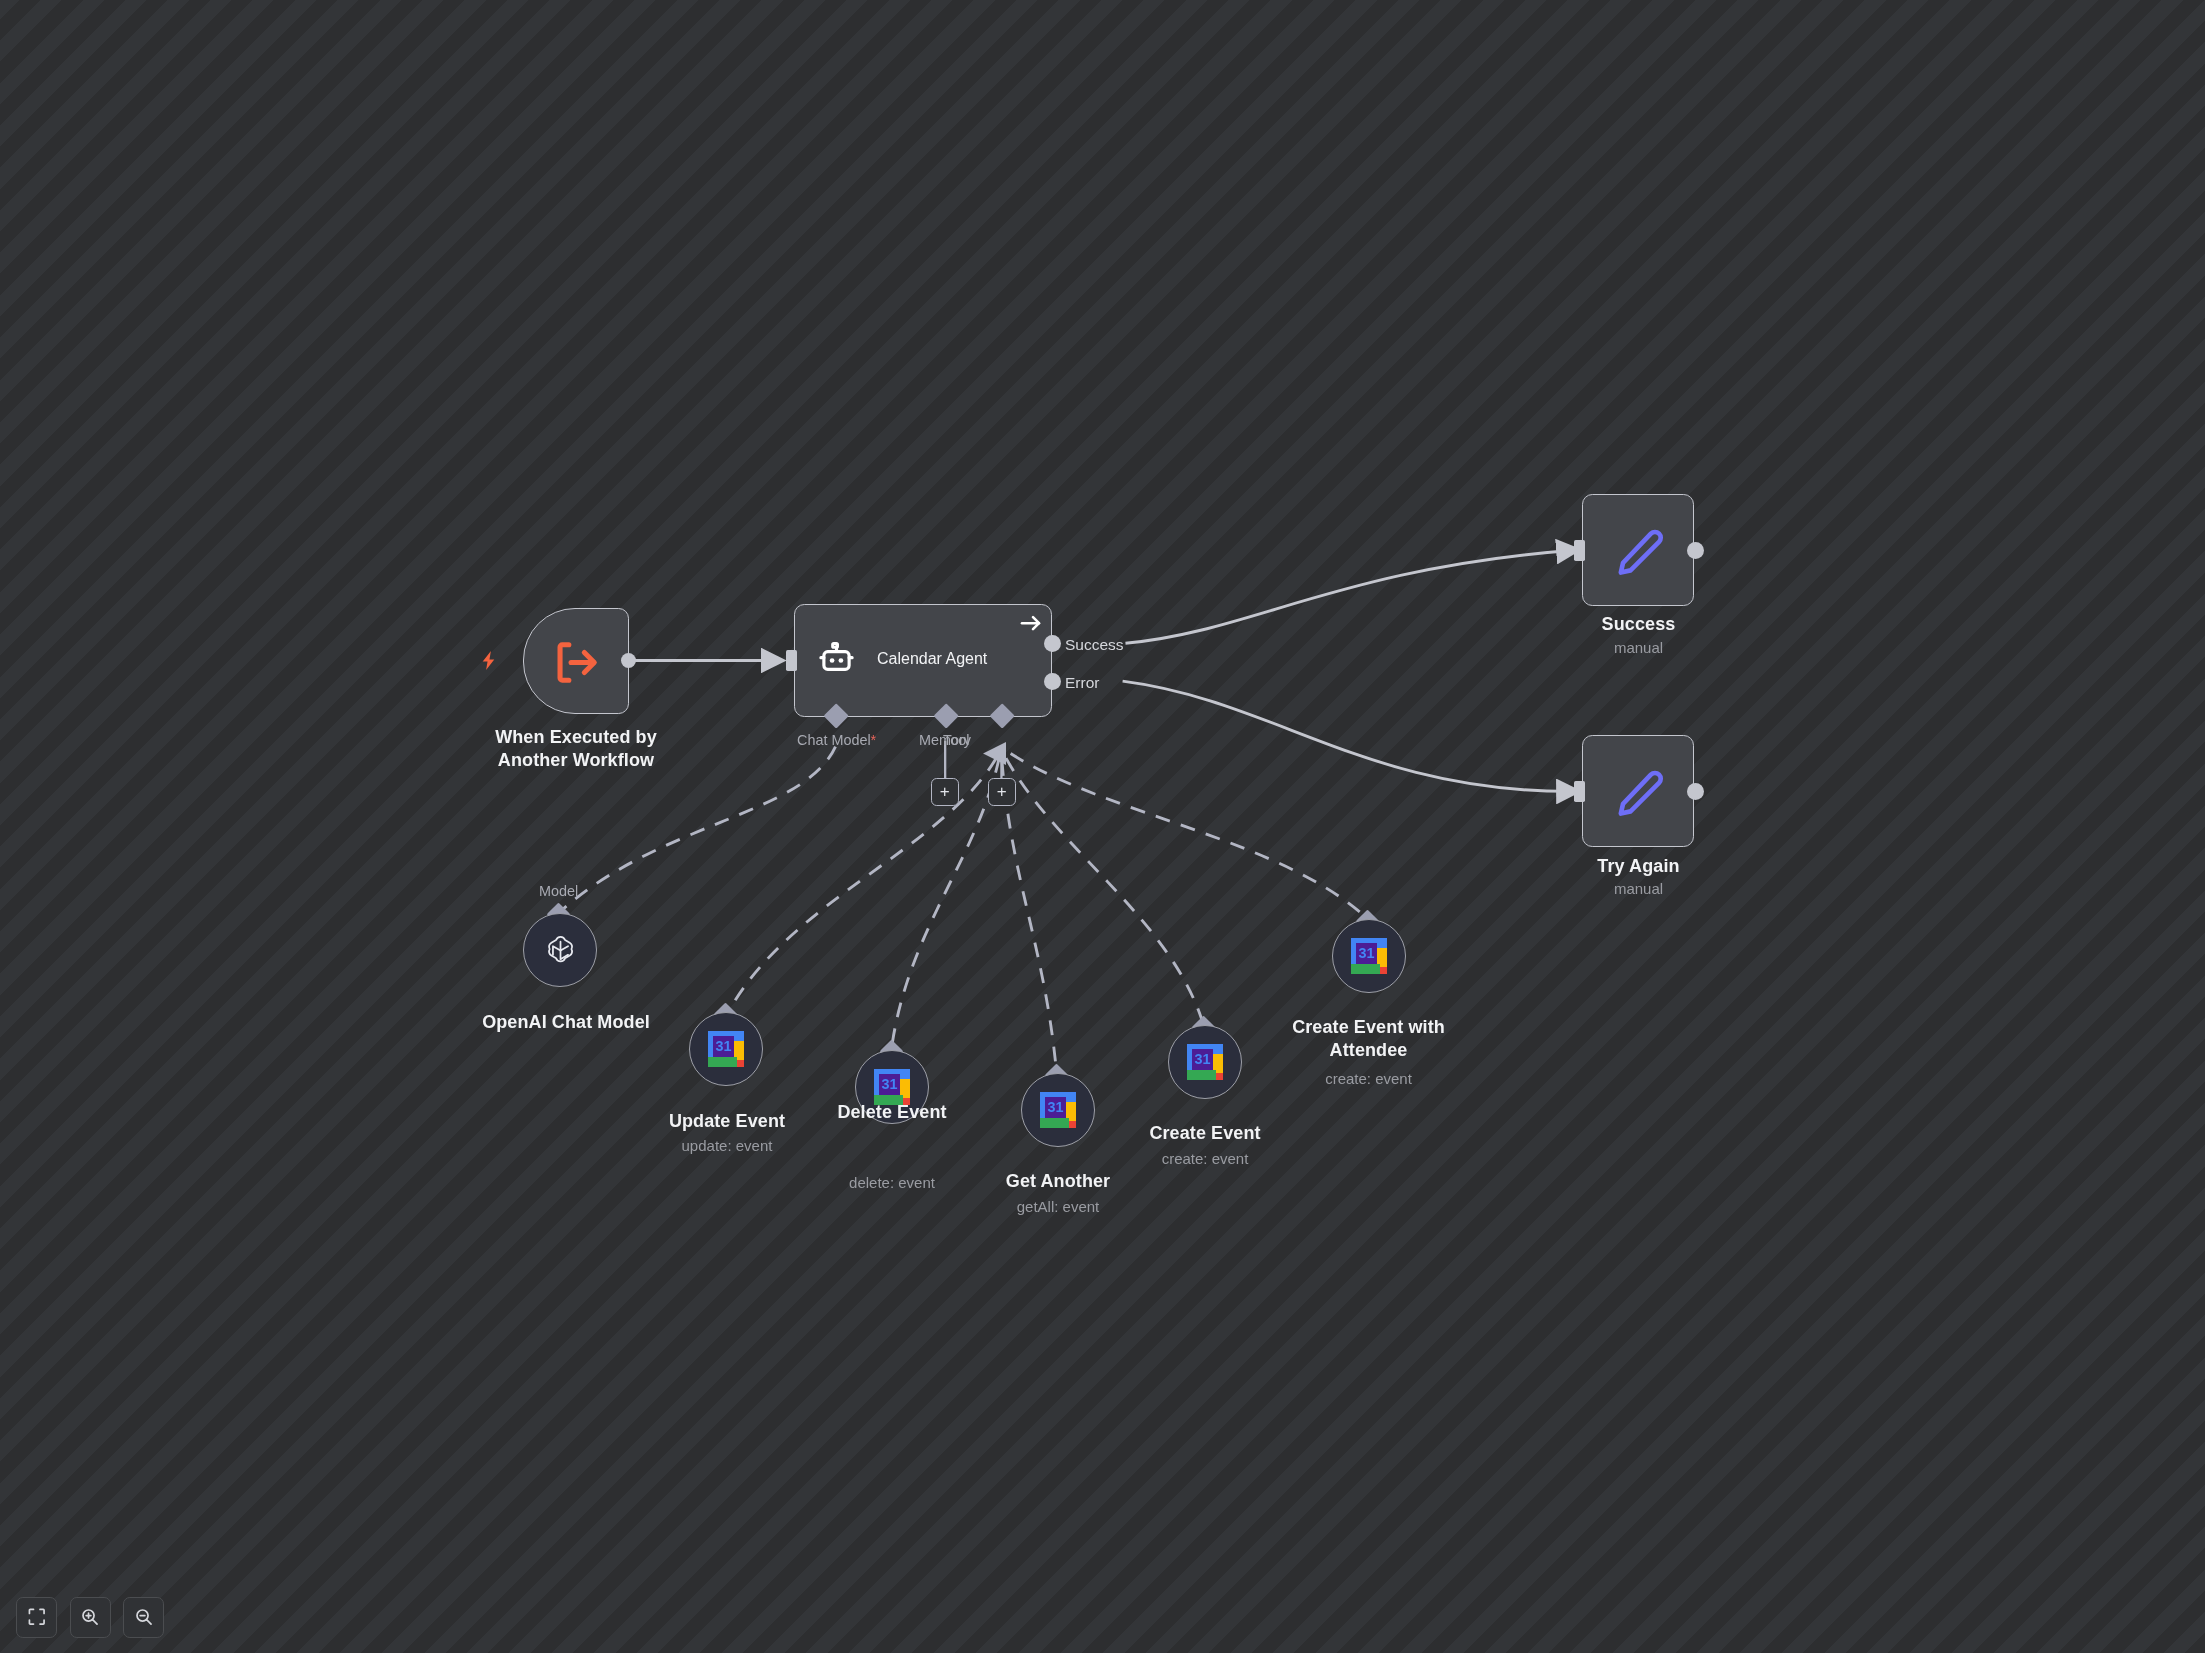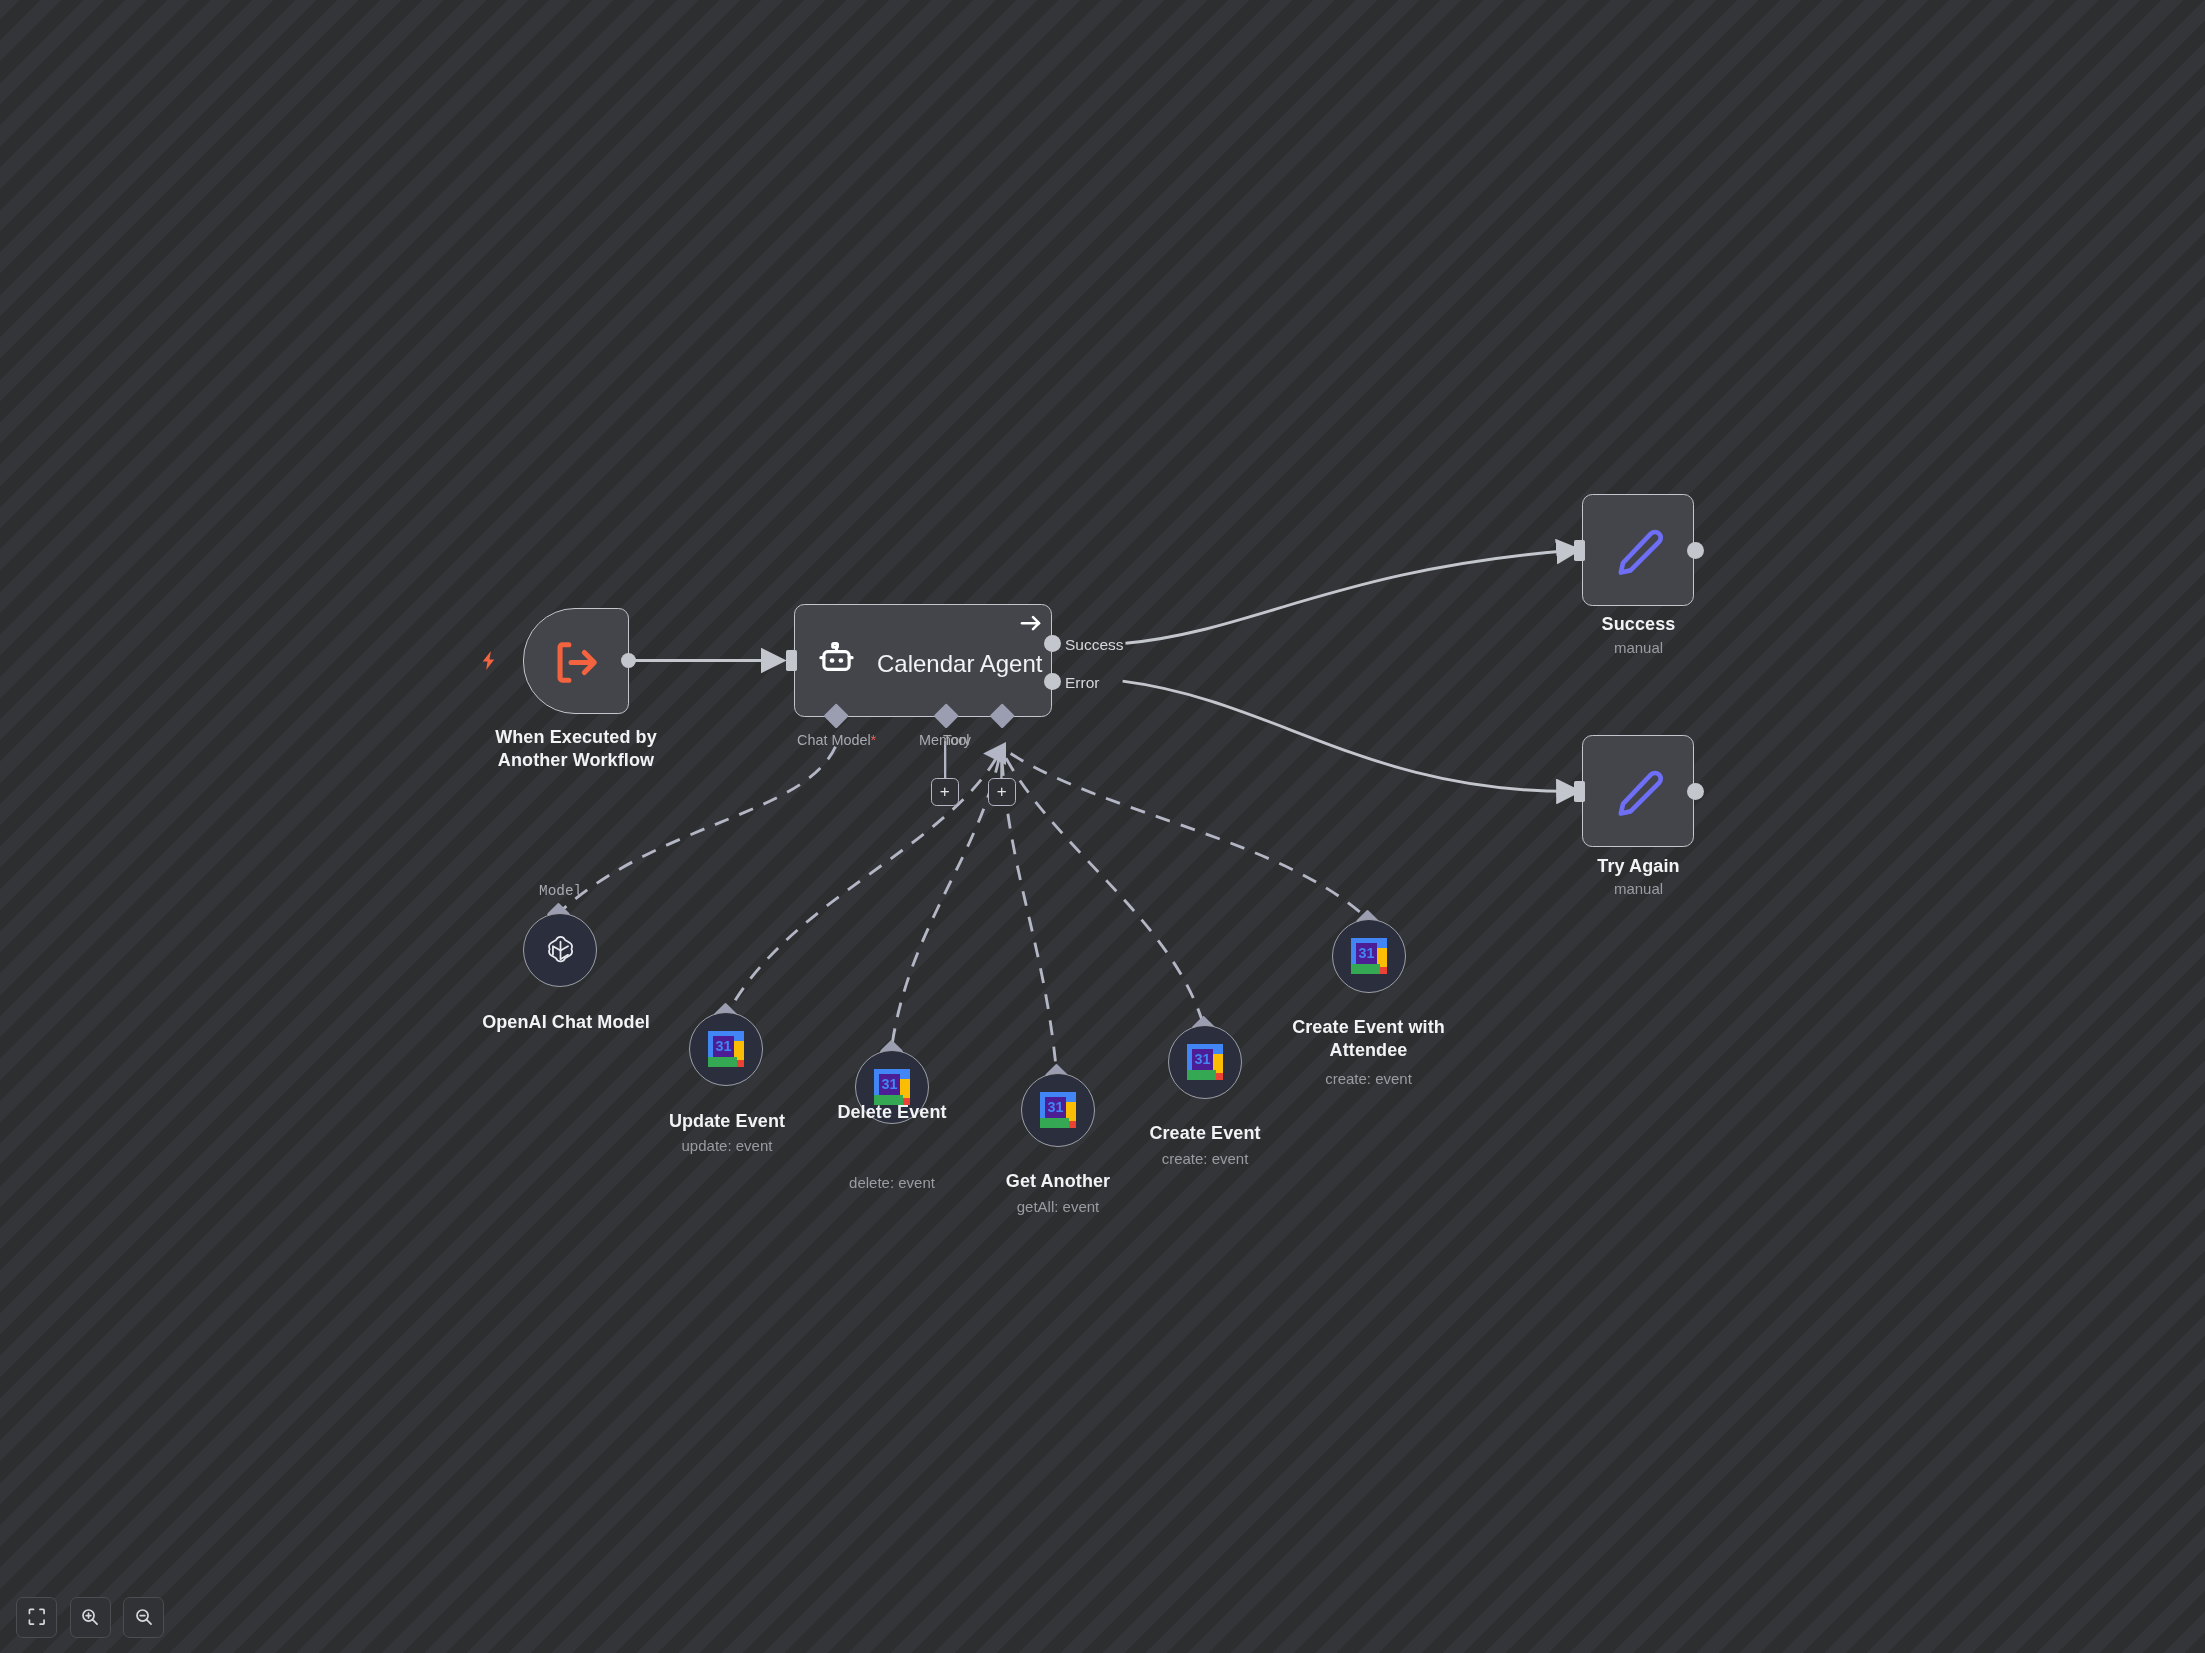--- a/index.html
+++ b/index.html
@@ -96,21 +96,21 @@
   }
   .out-label {
     position: absolute;
     color: #d6d8dd;
     font-size: 15.5px;
     white-space: nowrap;
   }
   .agent-name {
     position: absolute;
     color: #f2f3f5;
-    font-size: 24px;
+    font-size: 16px;
     font-weight: normal;
     white-space: nowrap;
   }
 
   
   .dot {
     position: absolute;
     border-radius: 50%;
     background: #c4c6ce;
   }
@@ -300,21 +300,21 @@
       <svg width="53" height="53" viewBox="0 0 24 24" fill="none" stroke="#6e6ef6" stroke-width="2.1" stroke-linecap="round" stroke-linejoin="round">
         <path d="M17.6 4.4 a2.6 2.6 0 0 1 3.7 3.7 L8.4 21 L4 22 L5 17.6 z"></path>
       </svg>
     </div>
     <div class="dot" style="left:1687px; top:783px; width:17px; height:17px;"></div>
     <div class="node-title" style="left:1551px; top:855px; width:175px;">Try Again</div>
     <div class="node-sub" style="left:1551px; top:880px; width:175px;">manual</div>
   </div>
 
   <div class="node">
-    <div class="port-label" style="left:539px; top:883px;font-family:Liberation Mono, monospace;">Model</div>
+    <div class="port-label" style="left:539px; top:883px;">Model</div>
     <div class="diamond" style="left:550px; top:906px; width:17px; height:17px;"></div>
     <div class="circle" style="left:523px; top:913px; width:74px; height:74px;">
       <span class="icon-wrap" style="position:relative; width:37px; height:37px;">
         <svg width="37" height="37" viewBox="0 0 24 24" fill="none" stroke="#e8eaf0" stroke-width="1.15" stroke-linejoin="round" stroke-linecap="round">
           <path d="M12.04 3.1 a3.05 3.05 0 0 1 2.9 2.07 l3.05 1.76 a3.05 3.05 0 0 1 1.12 4.17
                    a3.05 3.05 0 0 1 -1.12 4.17 l-3.05 1.76 a3.05 3.05 0 0 1 -2.9 2.07
                    a3.05 3.05 0 0 1 -2.9 -2.07 l-3.05 -1.76 a3.05 3.05 0 0 1 -1.12 -4.17
                    a3.05 3.05 0 0 1 1.12 -4.17 l3.05 -1.76 a3.05 3.05 0 0 1 2.9 -2.07 z"></path>
           <path d="M12 6.3 L12 12 L16.9 9.2"></path>
           <path d="M12 12 L7.1 9.2 L7.1 14.8"></path>

